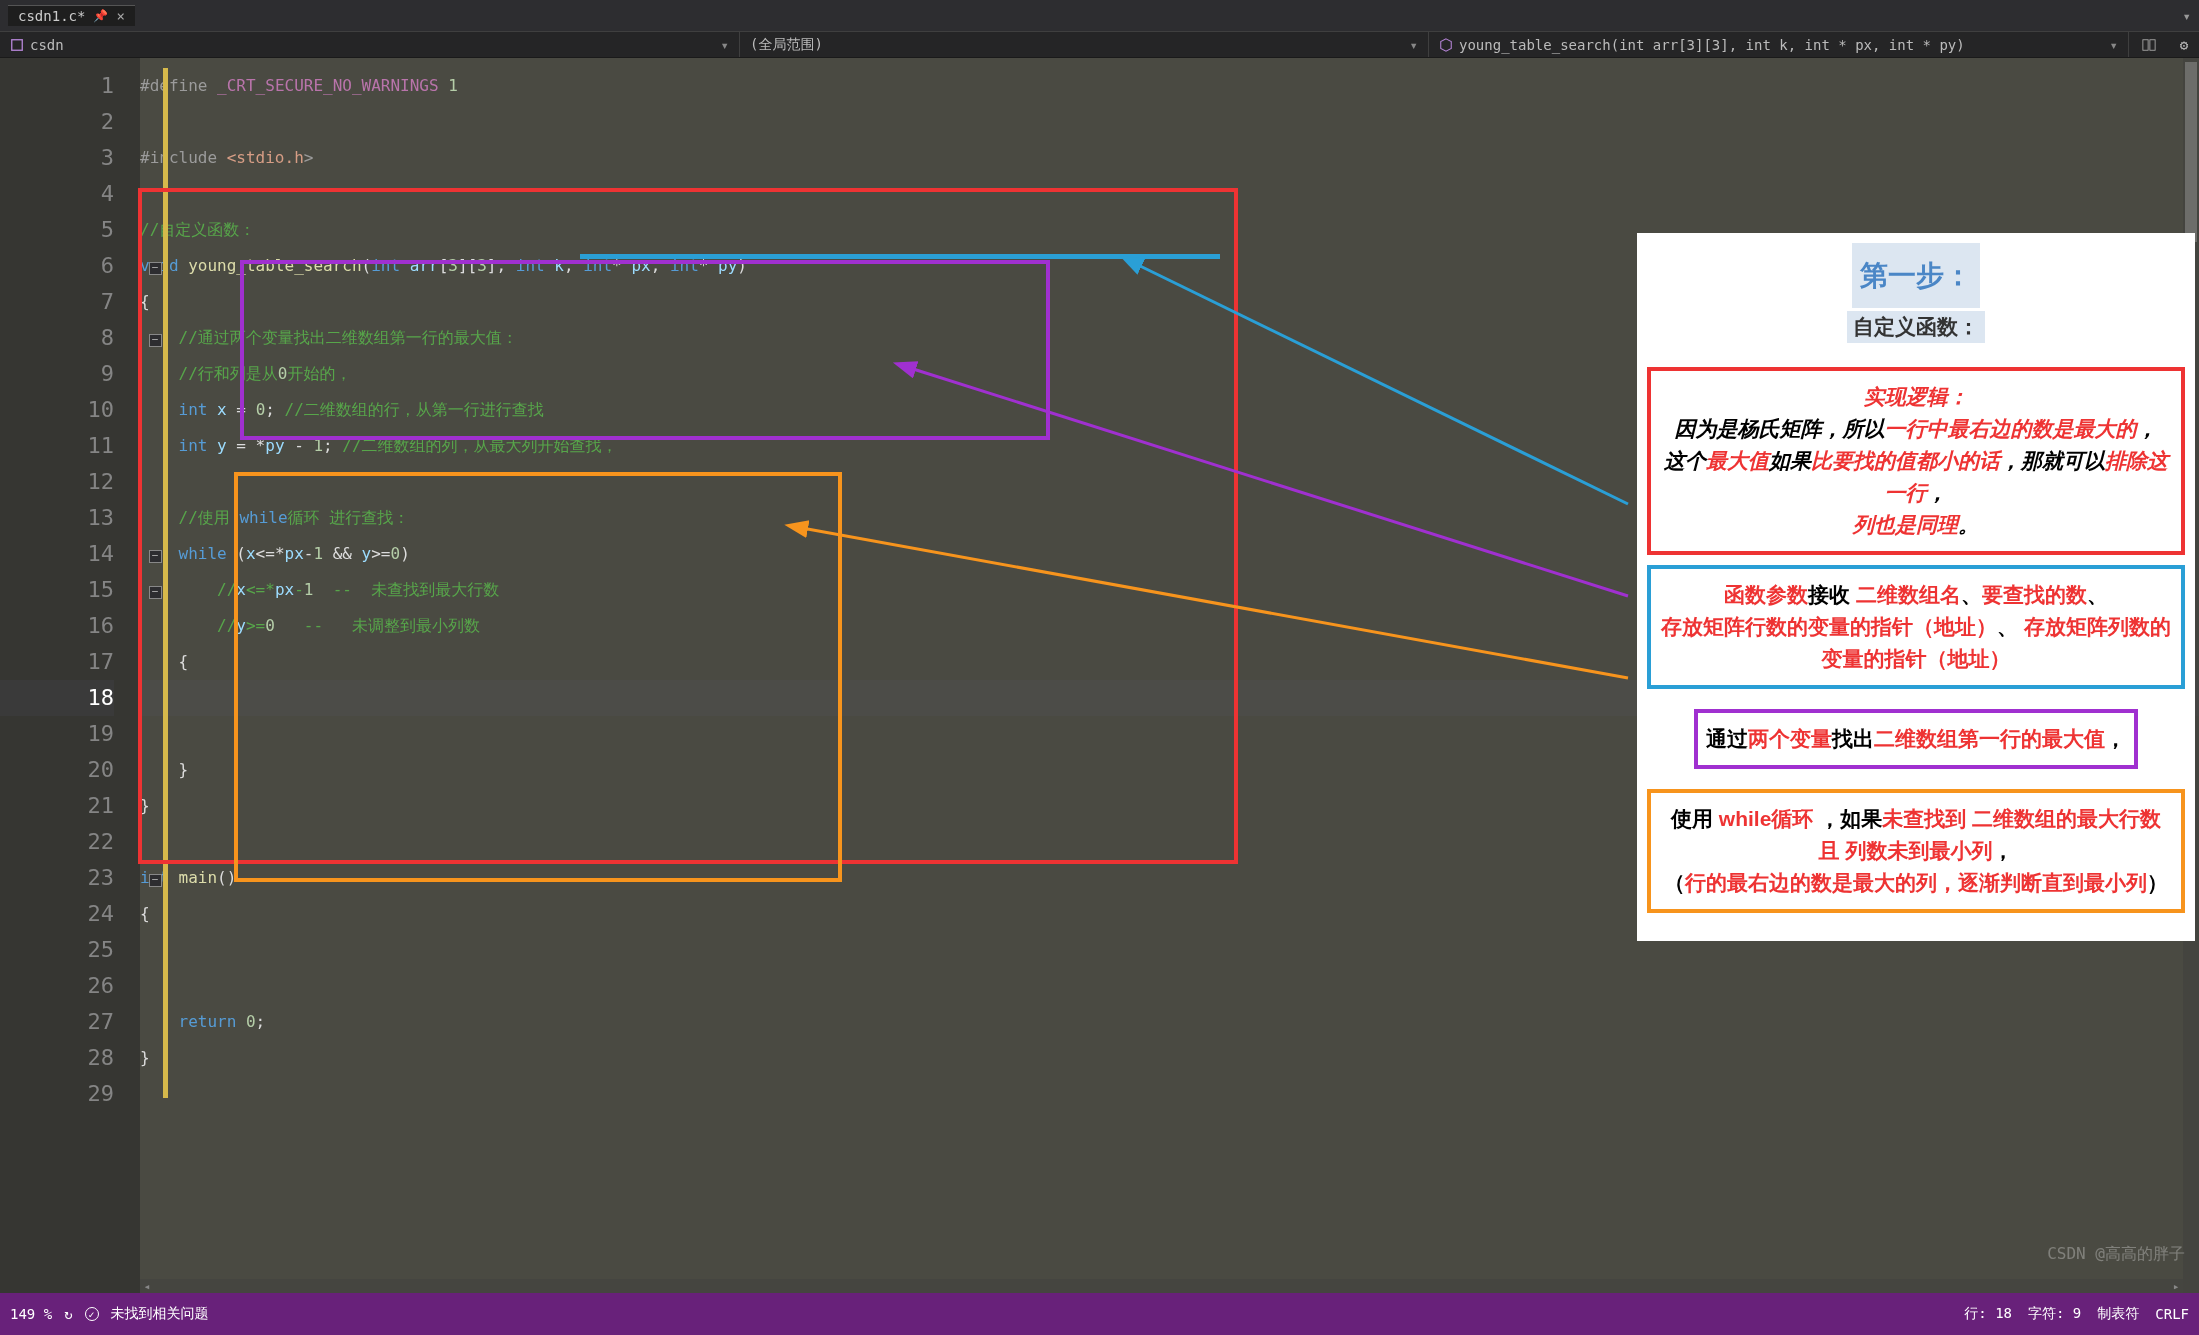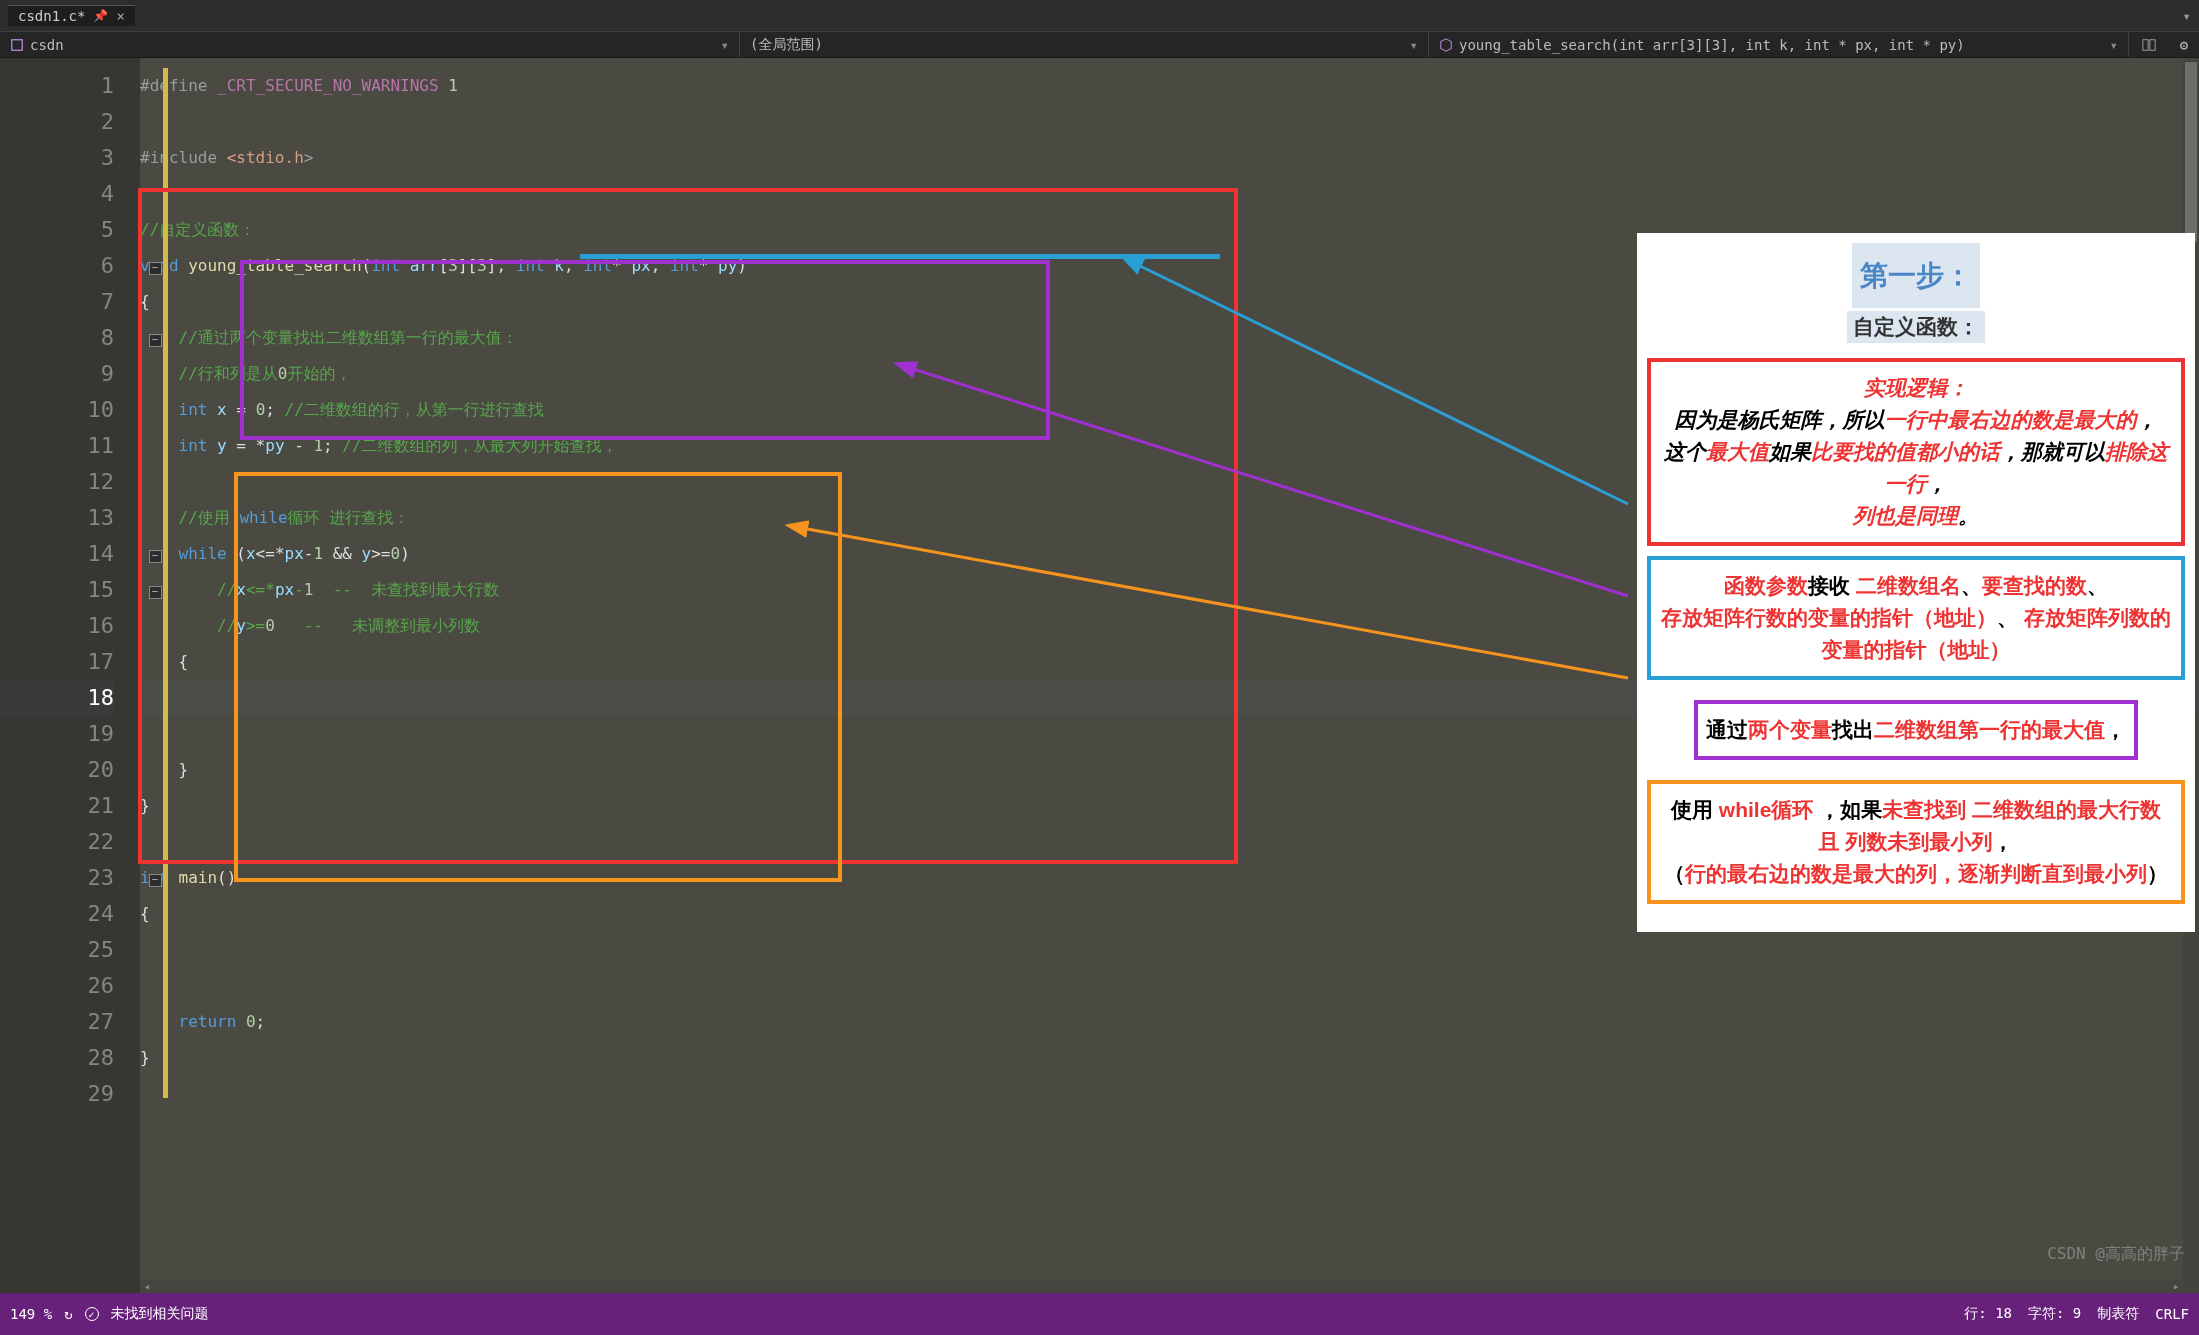--- a/index.html
+++ b/index.html
@@ -122,21 +122,21 @@
   width: 558px;
   background: #fff;
   color: #000;
   font-size: 21px;
   padding: 24px 6px 18px 6px;
   z-index: 10;
   font-family: "Microsoft YaHei", sans-serif;
 }
 .panel h2 { text-align: center; font-size: 28px; color: #4a86c6; margin-bottom: 16px; }
 .panel .sub { text-align: center; font-weight: bold; color: #333; background: #dce6f1; display: inline-block; padding: 2px 6px; }
-.panel .sub-wrap { text-align: center; margin-bottom: 15px; }
+.panel .sub-wrap { text-align: center; margin-bottom: 24px; }
 .pbox { border: 4px solid; padding: 10px 8px; margin: 10px 4px; text-align: center; line-height: 32px; }
 .pbox.red { border-color: #e33; font-style: italic; }
 .pbox.cyan { border-color: #2a9fd6; }
 .pbox.purple { border-color: #a030d0; display: inline-block; }
 .pbox.orange { border-color: #f7941d; }
 .txt-red { color: #e33; font-weight: bold; }
 .txt-blk { color: #000; font-weight: bold; }
 .center { text-align: center; }
 
 

